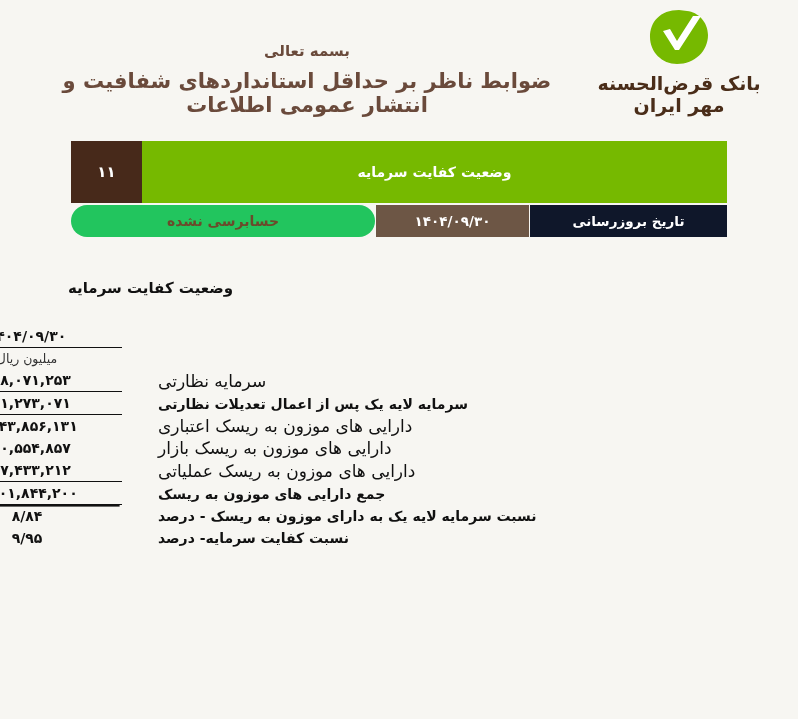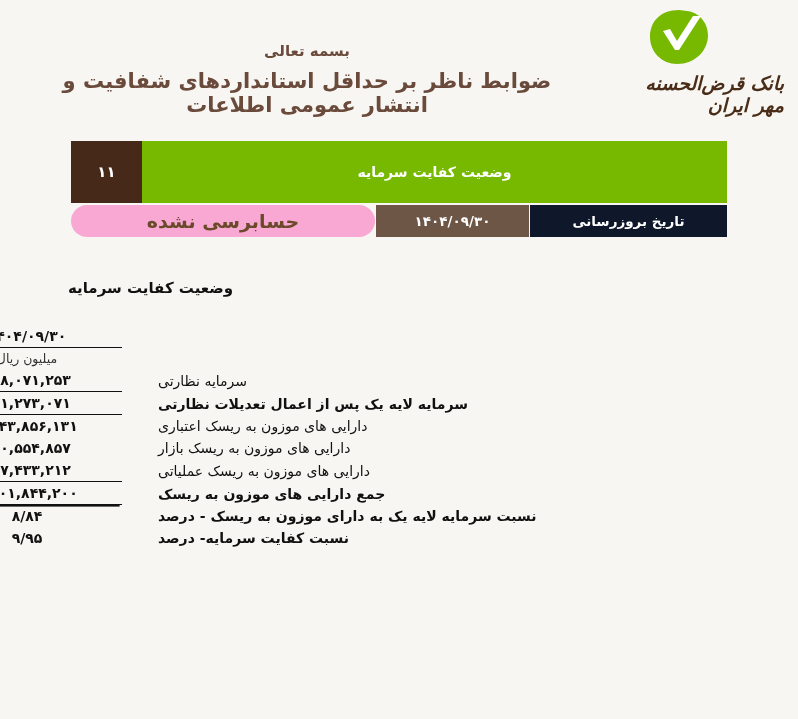--- a/index.html
+++ b/index.html
@@ -23,21 +23,21 @@
     top: 0;
     left: 0;
     width: 798px;
     height: 130px;
   }
   #logo-block {
     position: absolute;
     top: 8px;
     right: 14px;
     width: 210px;
-    font-style: italic;
+    text-align: center;
   }
   #logo-mark {
     width: 66px;
     height: 60px;
     margin: 0 auto 4px auto;
     position: relative;
   }
   #logo-mark svg { display: block; }
   .logo-line {
     font-family: "DejaVu Sans", "Liberation Sans", sans-serif;
@@ -128,26 +128,26 @@
     color: #ffffff;
     display: flex;
     align-items: center;
     justify-content: center;
     font-size: 13.5px;
     font-weight: bold;
     border-left: 1.5px solid #f7f6f2;
   }
   #banner-audit-status {
     flex: 1;
-    background: #f9a8d4;
+    background: #22c55e;
     color: #6b4a2b;
     display: flex;
     align-items: center;
     justify-content: center;
-    font-size: 19px;
+    font-size: 14px;
     font-weight: bold;
     border-radius: 16px;
   }
 
   
   #section-title {
     position: absolute;
     top: 279px;
     right: 0;
     width: 730px;
@@ -171,21 +171,21 @@
     table-layout: fixed;
   }
   #capital-table td {
     padding: 0;
     vertical-align: middle;
   }
   .col-label {
     width: 640px;
     text-align: left;
     padding-left: 68px !important;
-    font-size: 14px;
+    font-size: 17px;
     color: #111;
     white-space: nowrap;
   }
   .col-value {
     width: 158px;
     text-align: center;
     font-size: 14px;
     font-weight: bold;
     color: #111;
     direction: ltr;

